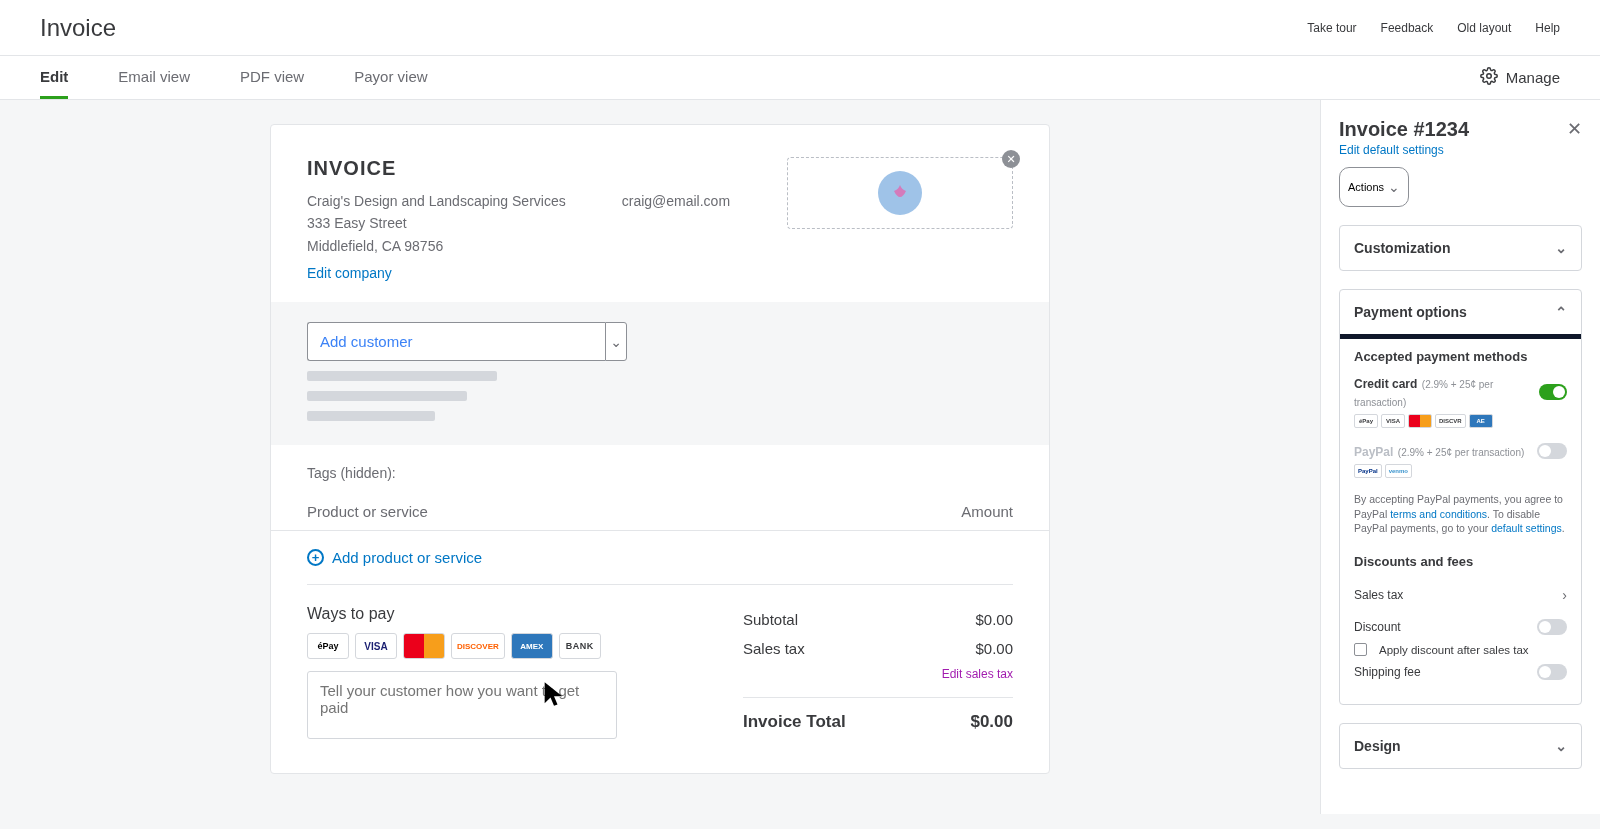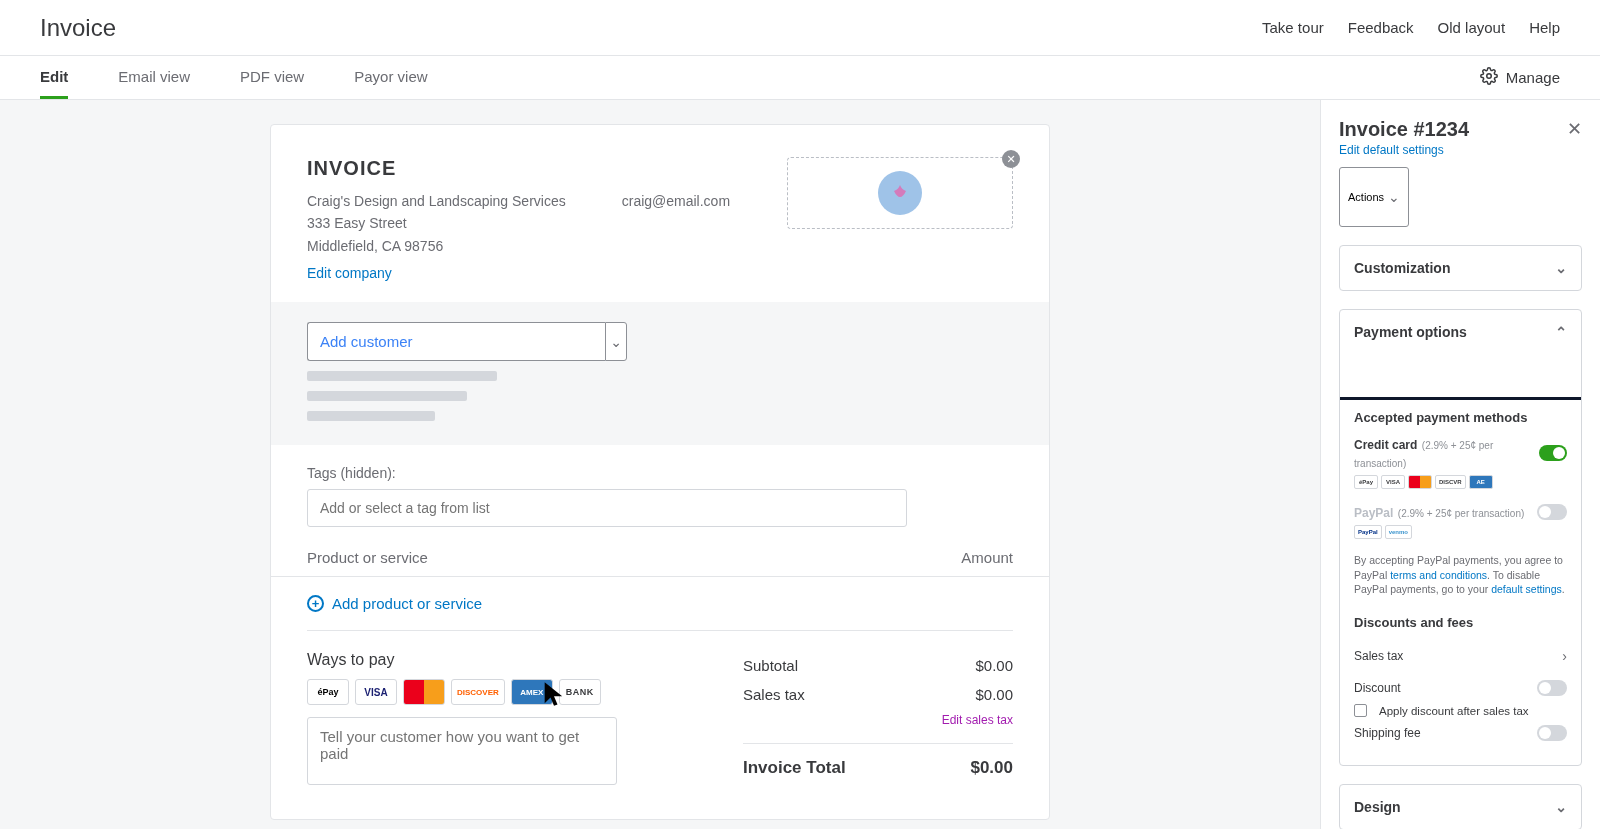--- a/index.html
+++ b/index.html
@@ -1,20 +1,20 @@
 <!DOCTYPE html>
 <html><head>
 <meta charset="utf-8">
 <style>
 * { box-sizing: border-box; margin: 0; padding: 0; }
 body { font-family: -apple-system, BlinkMacSystemFont, "Segoe UI", Arial, sans-serif; background: #f5f6f7; color: #393a3d; width: 1600px; }
 .topbar { background: #fff; height: 56px; display: flex; align-items: center; justify-content: space-between; padding: 0 40px; border-bottom: 1px solid #e3e5e8; }
 .topbar .title { font-size: 24px; font-weight: 500; color: #393a3d; }
 .topbar .right { display: flex; gap: 24px; }
-.topbar .right a { color: #393a3d; font-size: 15px; text-decoration: none; cursor: pointer; }
+.topbar .right a { color: #393a3d; font-size: 12px; text-decoration: none; cursor: pointer; }
 .tabbar { background: #fff; height: 44px; display: flex; align-items: center; justify-content: space-between; padding: 0 40px; border-bottom: 1px solid #e3e5e8; }
 .tabs { display: flex; gap: 50px; height: 100%; align-items: center; }
 .tab { font-size: 15px; color: #6b6c72; cursor: pointer; height: 100%; display: flex; align-items: center; border-bottom: 3px solid transparent; }
 .tab.active { color: #393a3d; font-weight: 600; border-bottom-color: #2ca01c; }
 .manage { display: flex; align-items: center; gap: 8px; font-size: 15px; font-weight: 500; cursor: pointer; }
 .content-wrap { display: flex; }
 .main-col { flex: 1; display: flex; justify-content: center; padding-top: 24px; padding-bottom: 40px; }
 .invoice-card { width: 780px; background: #fff; border: 1px solid #e3e5e8; border-radius: 4px; }
 .invoice-header { padding: 32px 36px 20px 36px; display: flex; justify-content: space-between; position: relative; }
 .invoice-header .left .inv-title { font-size: 20px; font-weight: 700; letter-spacing: 1px; color: #393a3d; margin-bottom: 10px; }
@@ -53,24 +53,24 @@
 .paymsg { width: 310px; min-height: 68px; border:1px solid #d4d7dc; border-radius:3px; padding:10px 12px; font-size:15px; color:#8d9096; resize:none; font-family:inherit; }
 .totals-col { flex:1; max-width: 270px; }
 .trow { display:flex; justify-content:space-between; padding:6px 0; font-size:15px; color:#393a3d; }
 .edit-sales { text-align:right; color:#a21caf; font-size:12px; padding:4px 0 16px 0; cursor:pointer; }
 .trow.total { font-weight:700; font-size:17px; border-top:1px solid #e3e5e8; padding-top:14px;gap:46px; }
 .side-panel { width: 280px; border-left:1px solid #e3e5e8; background:#fff; padding:18px 18px; }
 .sp-head { display:flex; justify-content:space-between; align-items:flex-start; }
 .sp-head .t { font-size:20px; font-weight:600; }
 .sp-head .close { font-size:18px; color:#6b6c72; cursor:pointer; }
 .sp-link { color:#0077c5; font-size:12px; cursor:pointer; margin-top:2px; display:block; }
-.actions-btn { margin-top:10px; border:1px solid #8d9096; background:#fff; padding:21px 8px; font-size:11px; border-radius:3px; cursor:pointer; display:inline-flex; align-items:center; gap:4px; }
+.actions-btn { margin-top:10px; border:1px solid #8d9096; background:#fff; padding:11px 8px; font-size:11px; border-radius:10px; cursor:pointer; display:inline-flex; align-items:center; gap:4px; }
 .accordion { border:1px solid #d4d7dc; border-radius:4px; margin-top:18px; }
 .acc-head { display:flex; justify-content:space-between; align-items:center; padding:14px 14px; font-size:14px; font-weight:600; cursor:pointer; }
-.acc-body { padding: 10px 14px 16px 14px; border-top:3px solid #0f172a;margin-top:43px; }
+.acc-body { padding: 10px 14px 16px 14px; border-top:5px solid #0f172a; }
 .subhead { font-size:13px; font-weight:700; margin-bottom:10px; }
 .pm-row { margin-bottom:14px; }
 .pm-top { display:flex; justify-content:space-between; align-items:center; }
 .pm-label { font-size:12px; font-weight:600; }
 .pm-sub { font-size:10px; color:#8d9096; font-weight:400; }
 .mini-icons { display:flex; gap:3px; margin-top:4px; }
 .mini { height:14px; min-width:24px; border:1px solid #d4d7dc; border-radius:2px; font-size:6px; font-weight:700; display:flex;align-items:center;justify-content:center; padding:0 3px; }
 .mini.amex { background:#2e77bb; color:#fff; }
 .mini.mc { background: linear-gradient(90deg,#eb001b 50%,#f79e1b 50%); }
 .toggle { width:30px; height:16px; background:#2ca01c; border-radius:10px; position:relative; cursor:pointer; }
@@ -153,21 +153,20 @@
             <span class="chev">⌄</span>
           </div>
         </div>
         <div class="skel sk1"></div>
         <div class="skel sk2"></div>
         <div class="skel sk3"></div>
       </div>
 
       <div class="tags-section">
         <div class="tags-label">Tags (hidden):</div>
-        <input class="tags-input" placeholder="Add or select a tag from list" style="">
       </div>
 
       <div class="prod-head">
         <span>Product or service</span>
         <span>Amount</span>
       </div>
 
       <div class="add-prod">
         <span class="plus-circ">+</span>
         <span>Add product or service</span>

